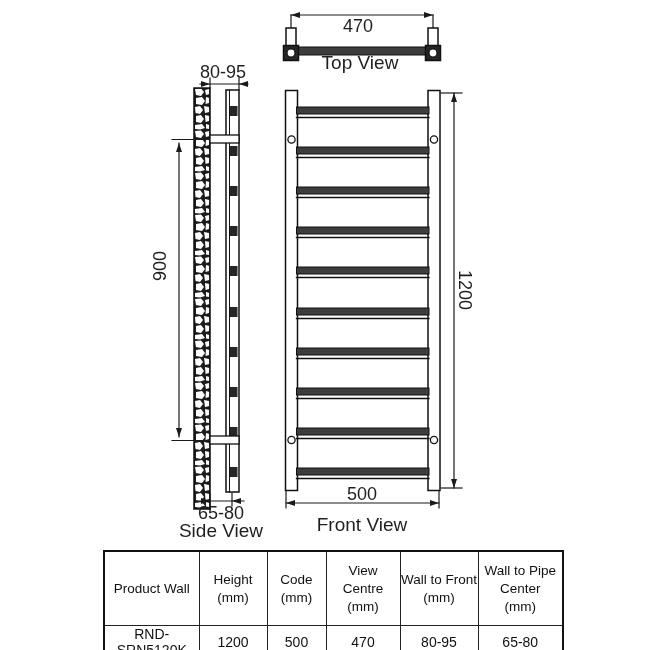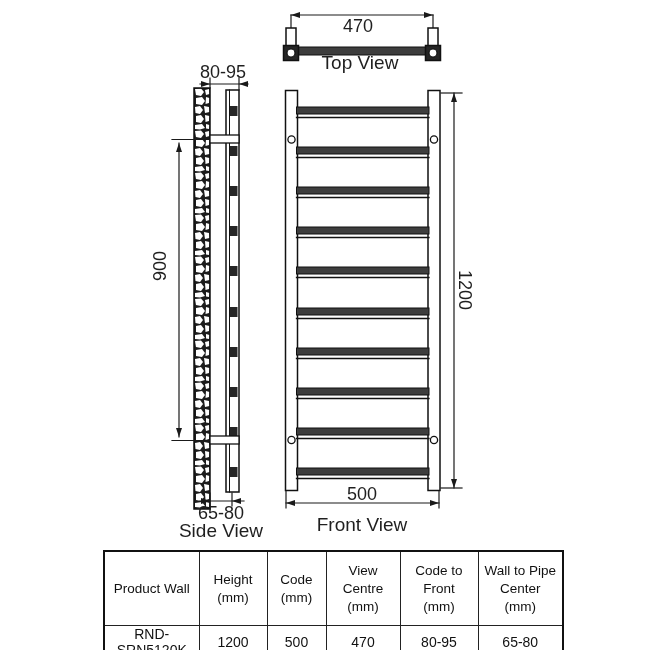--- a/index.html
+++ b/index.html
@@ -177,21 +177,21 @@
   </colgroup>
   <thead>
     <tr>
       <th>Product Wall</th>
       <th>Height
 (mm)</th>
       <th>Code
 (mm)</th>
       <th>View Centre
 (mm)</th>
-      <th>Code to Front
+      <th>Wall to Front
 (mm)</th>
       <th>Wall to Pipe
 Center
 (mm)</th>
     </tr>
   </thead>
   <tbody>
     <tr>
       <td>RND-SRN5120K</td>
       <td>1200</td>

